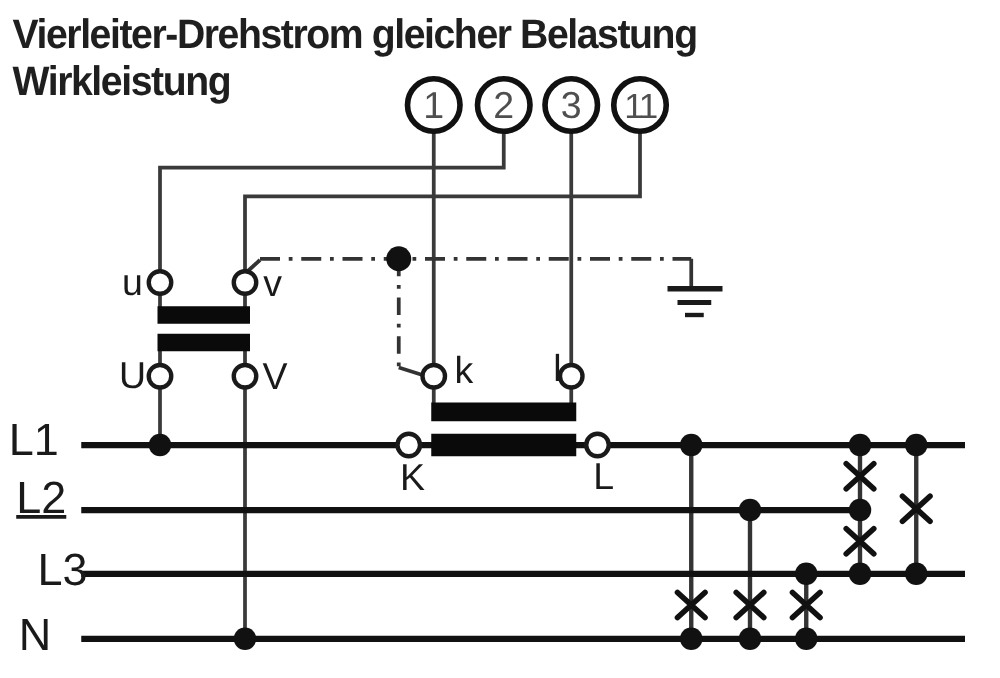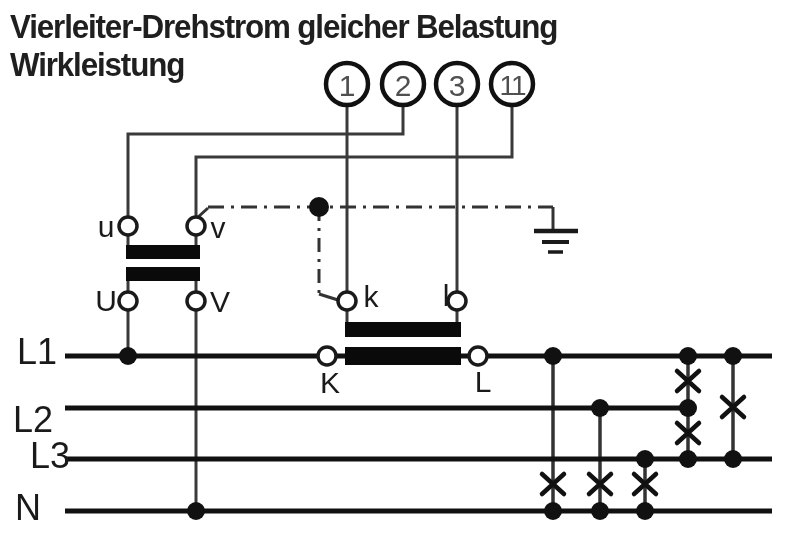--- a/index.html
+++ b/index.html
@@ -128,18 +128,18 @@
   <div class="lbl" style="left:106px;top:227px;">u</div>
   <div class="lbl" style="left:218px;top:228px;">v</div>
   <div class="lbl" style="left:106px;top:301px;">U</div>
   <div class="lbl" style="left:220px;top:302px;">V</div>
 
   <div class="lbl" style="left:371px;top:297px;">k</div>
   <div class="lbl" style="left:446px;top:296px;">l</div>
   <div class="lbl" style="left:330px;top:383px;">K</div>
   <div class="lbl" style="left:483px;top:382px;">L</div>
 
-  <div class="lbl bus-lbl" style="left:37px;top:352px;text-align:center;">L1</div>
-  <div class="lbl bus-lbl" style="left:33px;top:420px;">L2</div>
+  <div class="lbl bus-lbl" style="left:27px;top:352px;text-align:center;">L1</div>
+  <div class="lbl bus-lbl" style="left:33px;top:398px;text-decoration:underline;">L2</div>
   <div class="lbl bus-lbl" style="left:50px;top:456px;">L3</div>
   <div class="lbl bus-lbl" style="left:28px;top:508px;">N</div>
 
 </div>
 
 </body></html>

